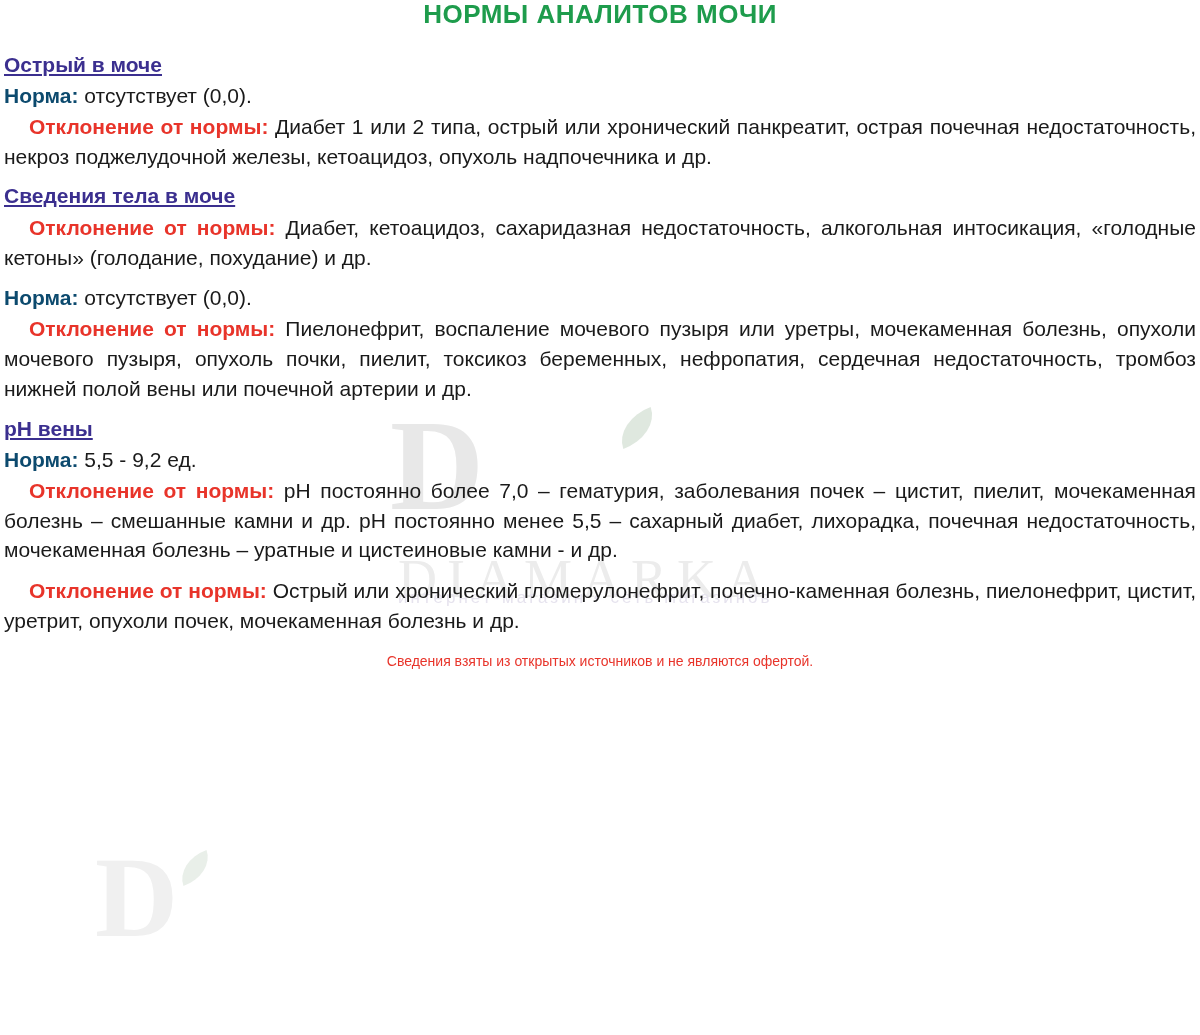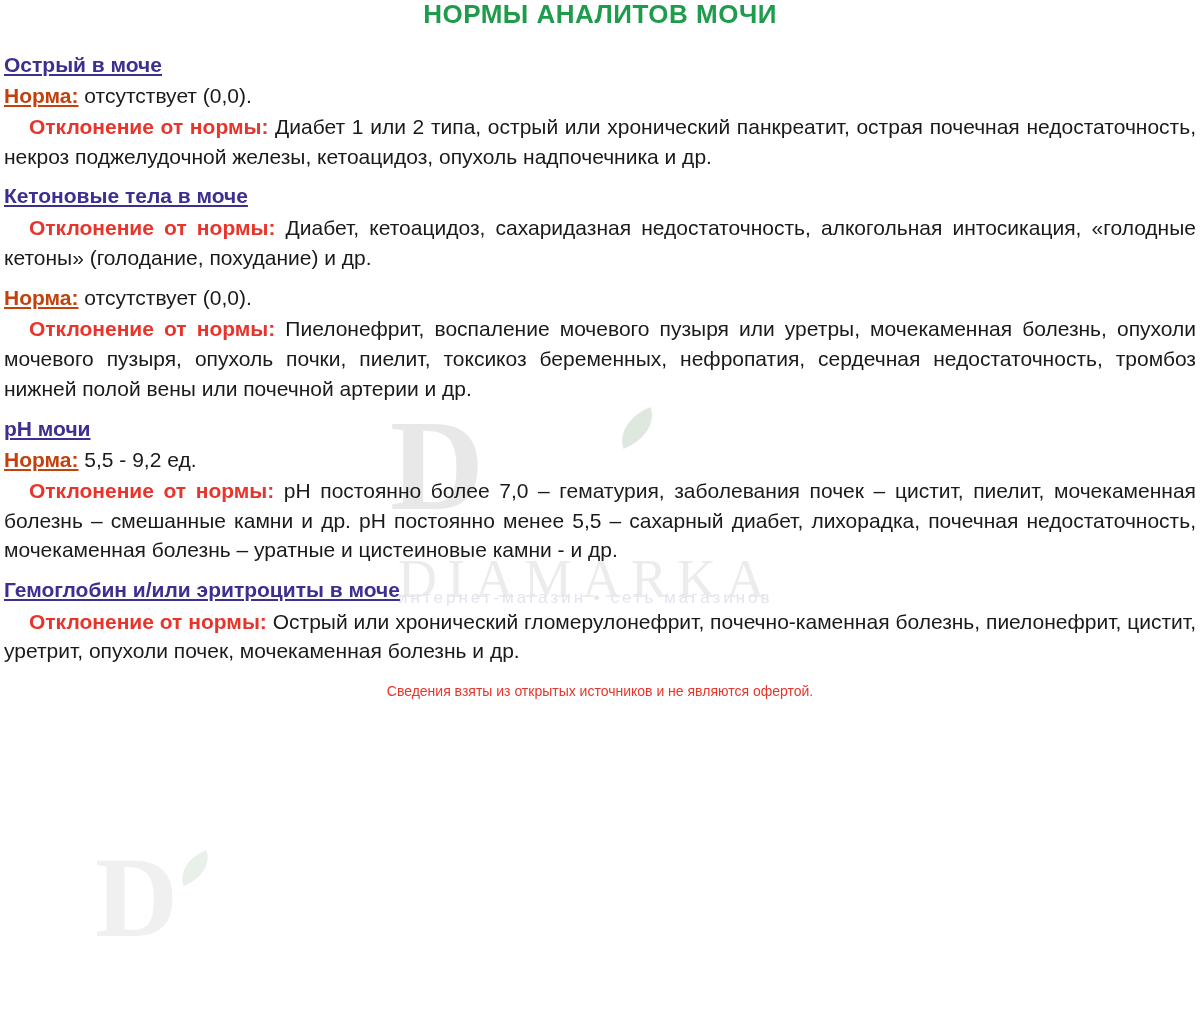--- a/index.html
+++ b/index.html
@@ -113,23 +113,22 @@
   .sec-head-wrap { margin: 0; padding: 0; }
   .body-line {
     font-size: 21px;
     color: #1a1a1a;
     line-height: 1.42;
     margin: 0;
     text-align: justify;
     text-justify: inter-word;
   }
   .lbl-norm {
-    color: #c2410c;
-    font-weight: bold;
-    text-decoration: underline;
+    color: #0c4a6e;
+    font-weight: bold;
   }
   .lbl-dev {
     color: #e8342a;
     font-weight: bold;
     margin-left: 25px;
   }
   .norm-row { margin: 0 0 1px 0; }
   .footer-note {
     margin-top: 16px;
     text-align: center;
@@ -166,21 +165,21 @@
     <p class="body-line">
       <span class="lbl-dev">Отклонение от нормы:</span>
       <span>Диабет 1 или 2 типа, острый или хронический панкреатит, острая почечная недостаточность, некроз поджелудочной железы,  кетоацидоз, опухоль надпочечника  и др.</span>
     </p>
   </div>
 
   <div class="gap-sm"></div>
 
   <div class="section">
     <div class="sec-head-wrap">
-      <span class="sec-head">Кетоновые тела в моче</span>
+      <span class="sec-head">Сведения тела в моче</span>
     </div>
     <p class="body-line">
       <span class="lbl-dev">Отклонение от нормы:</span>
       <span>Диабет, кетоацидоз, сахаридазная недостаточность, алкогольная интосикация, «голодные кетоны» (голодание, похудание) и др.</span>
     </p>
   </div>
 
   <div class="gap-sm"></div>
 
   <div class="section">
@@ -191,38 +190,35 @@
     <p class="body-line">
       <span class="lbl-dev">Отклонение от нормы:</span>
       <span>Пиелонефрит, воспаление  мочевого пузыря или уретры, мочекаменная болезнь, опухоли мочевого пузыря, опухоль почки, пиелит, токсикоз беременных,  нефропатия,  сердечная  недостаточность,  тромбоз нижней полой вены или почечной артерии и др.</span>
     </p>
   </div>
 
   <div class="gap-sm"></div>
 
   <div class="section">
     <div class="sec-head-wrap">
-      <span class="sec-head">pH мочи</span>
+      <span class="sec-head">pH вены</span>
     </div>
     <p class="body-line norm-row">
       <span class="lbl-norm">Норма:</span>
       <span>5,5 - 9,2 ед.</span>
     </p>
     <p class="body-line">
       <span class="lbl-dev">Отклонение от нормы:</span>
       <span>pH постоянно более 7,0 – гематурия, заболевания почек – цистит, пиелит, мочекаменная болезнь – смешанные камни и др. pH постоянно менее 5,5 – сахарный диабет, лихорадка, почечная недостаточность, мочекаменная болезнь – уратные и цистеиновые камни - и др.</span>
     </p>
   </div>
 
   <div class="gap-sm"></div>
 
   <div class="section">
-    <div class="sec-head-wrap">
-      <span class="sec-head">Гемоглобин и/или эритроциты  в моче</span>
-    </div>
     <p class="body-line">
       <span class="lbl-dev">Отклонение от нормы:</span>
       <span>Острый  или  хронический  гломерулонефрит, почечно-каменная болезнь, пиелонефрит, цистит, уретрит, опухоли почек, мочекаменная  болезнь  и  др.</span>
     </p>
   </div>
 
   <p class="footer-note">Сведения взяты из открытых источников и не являются офертой.</p>
 
 </div>
 

